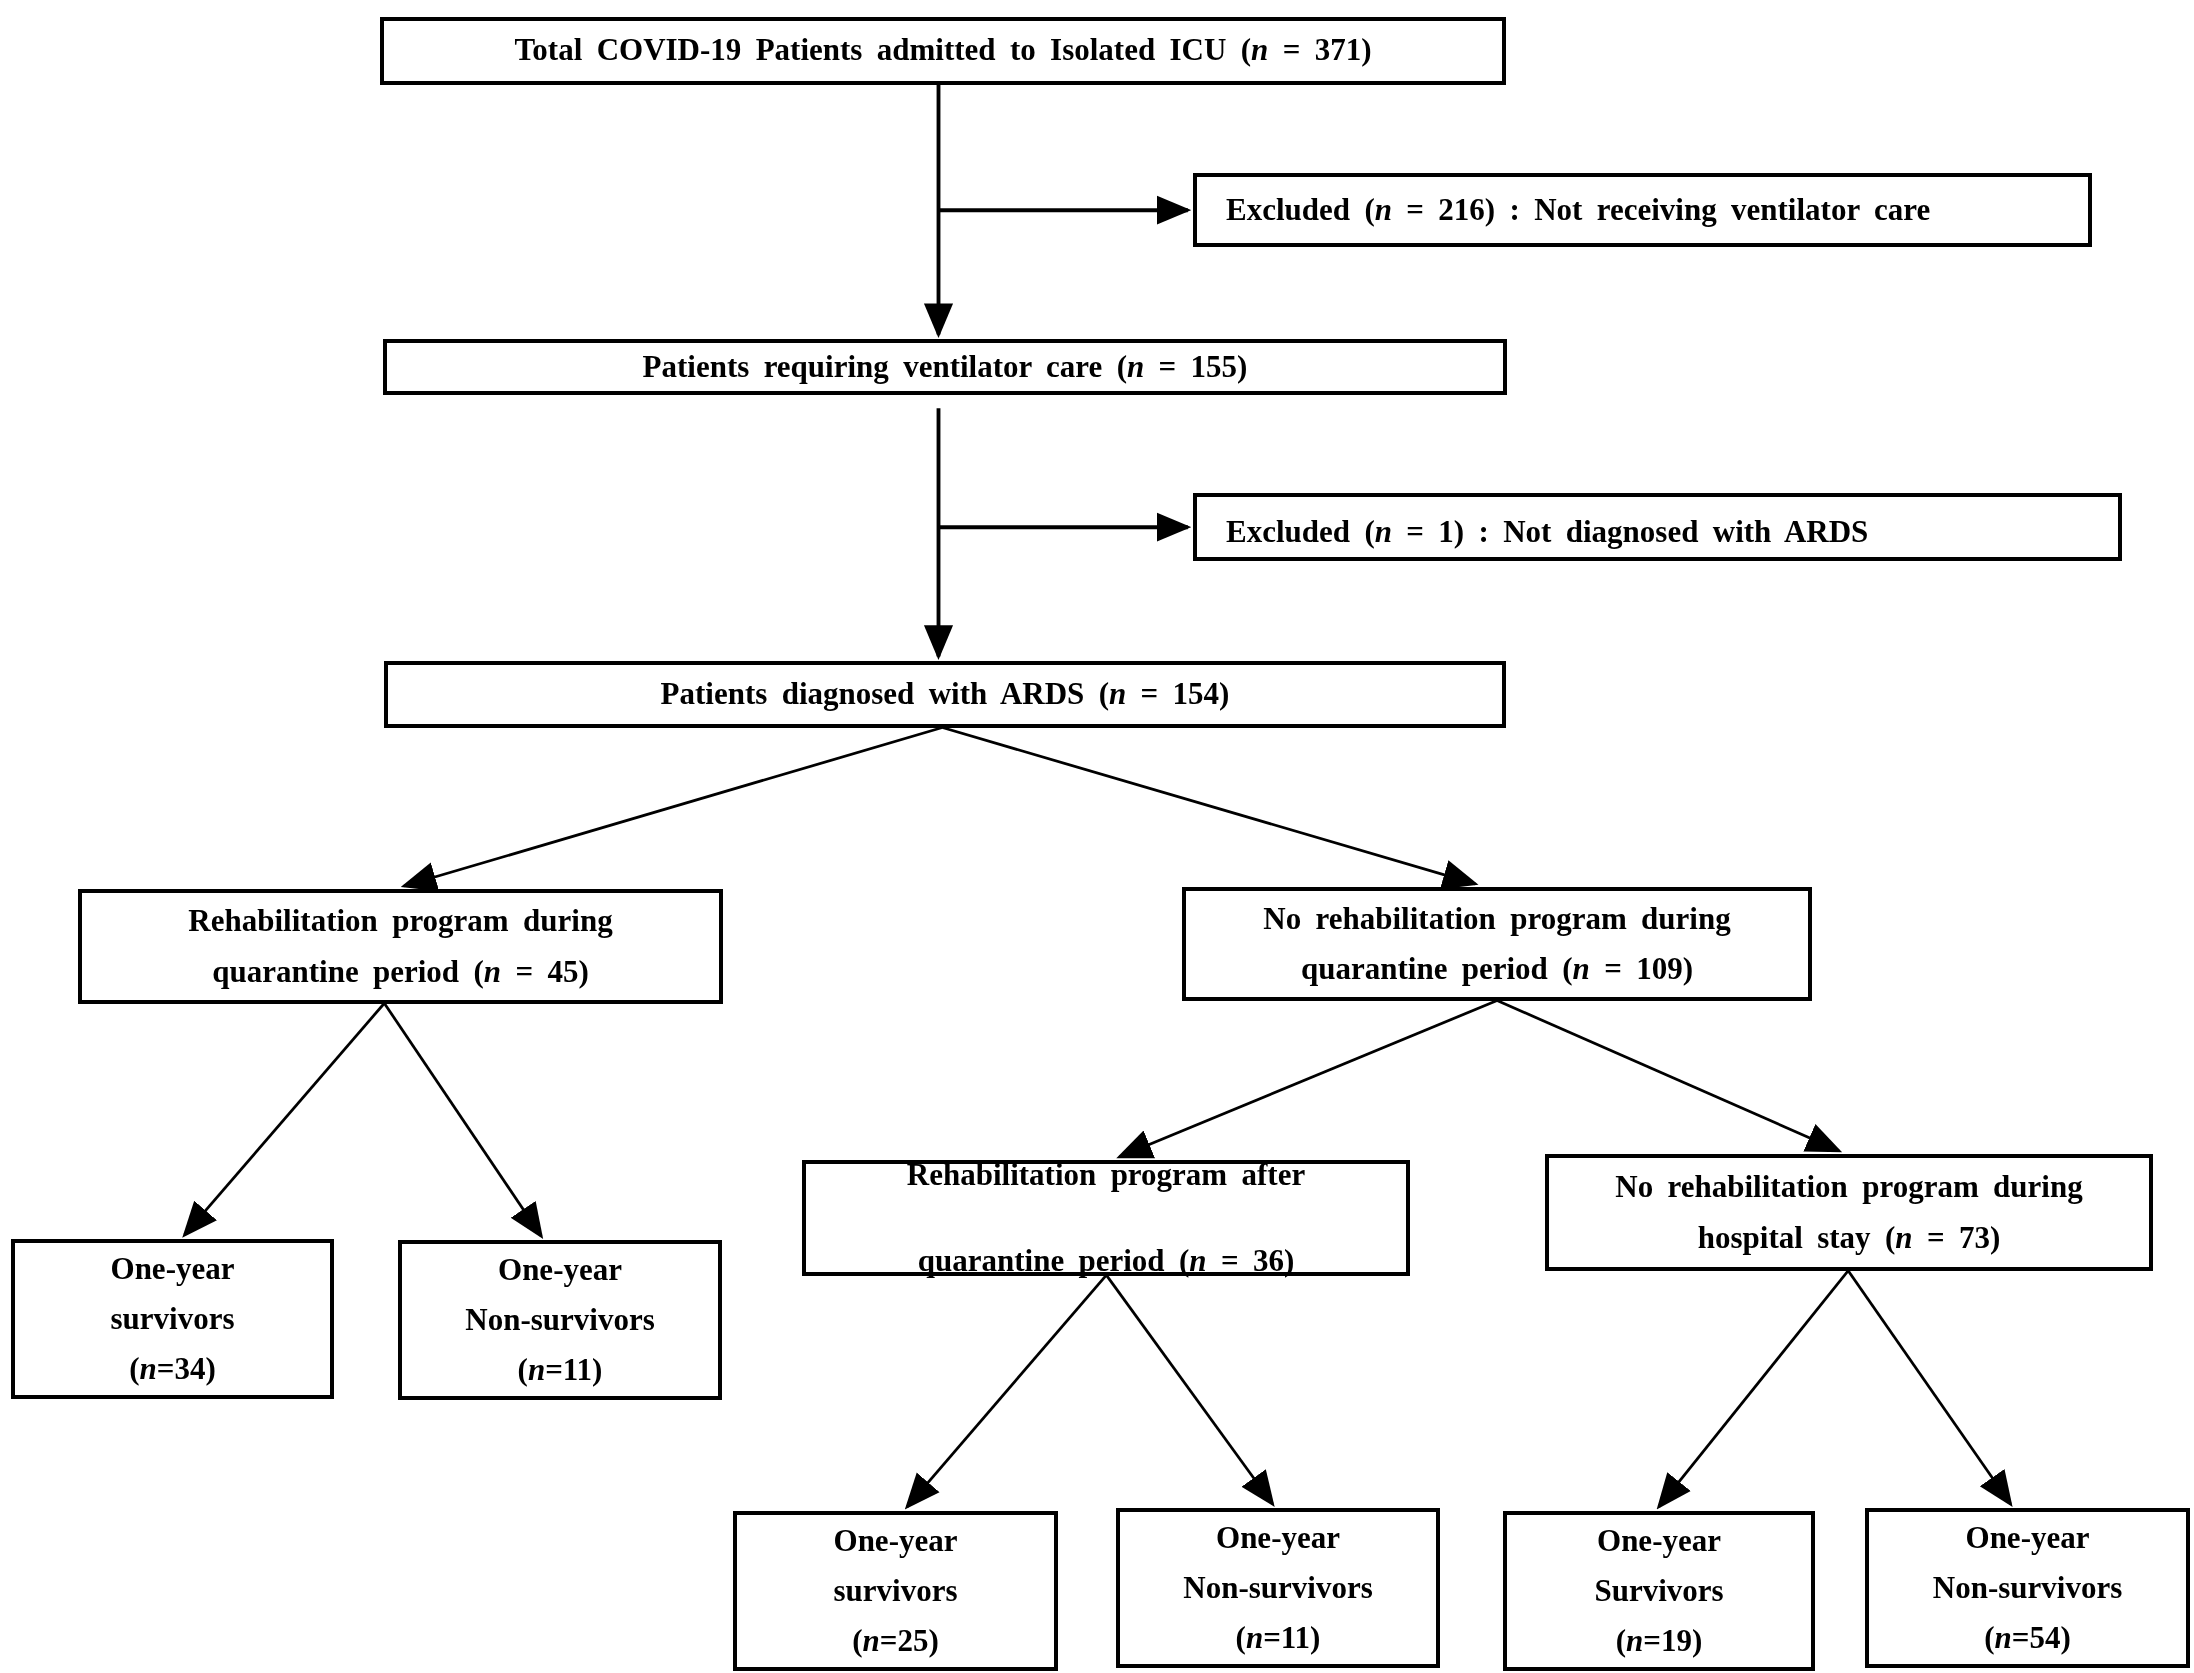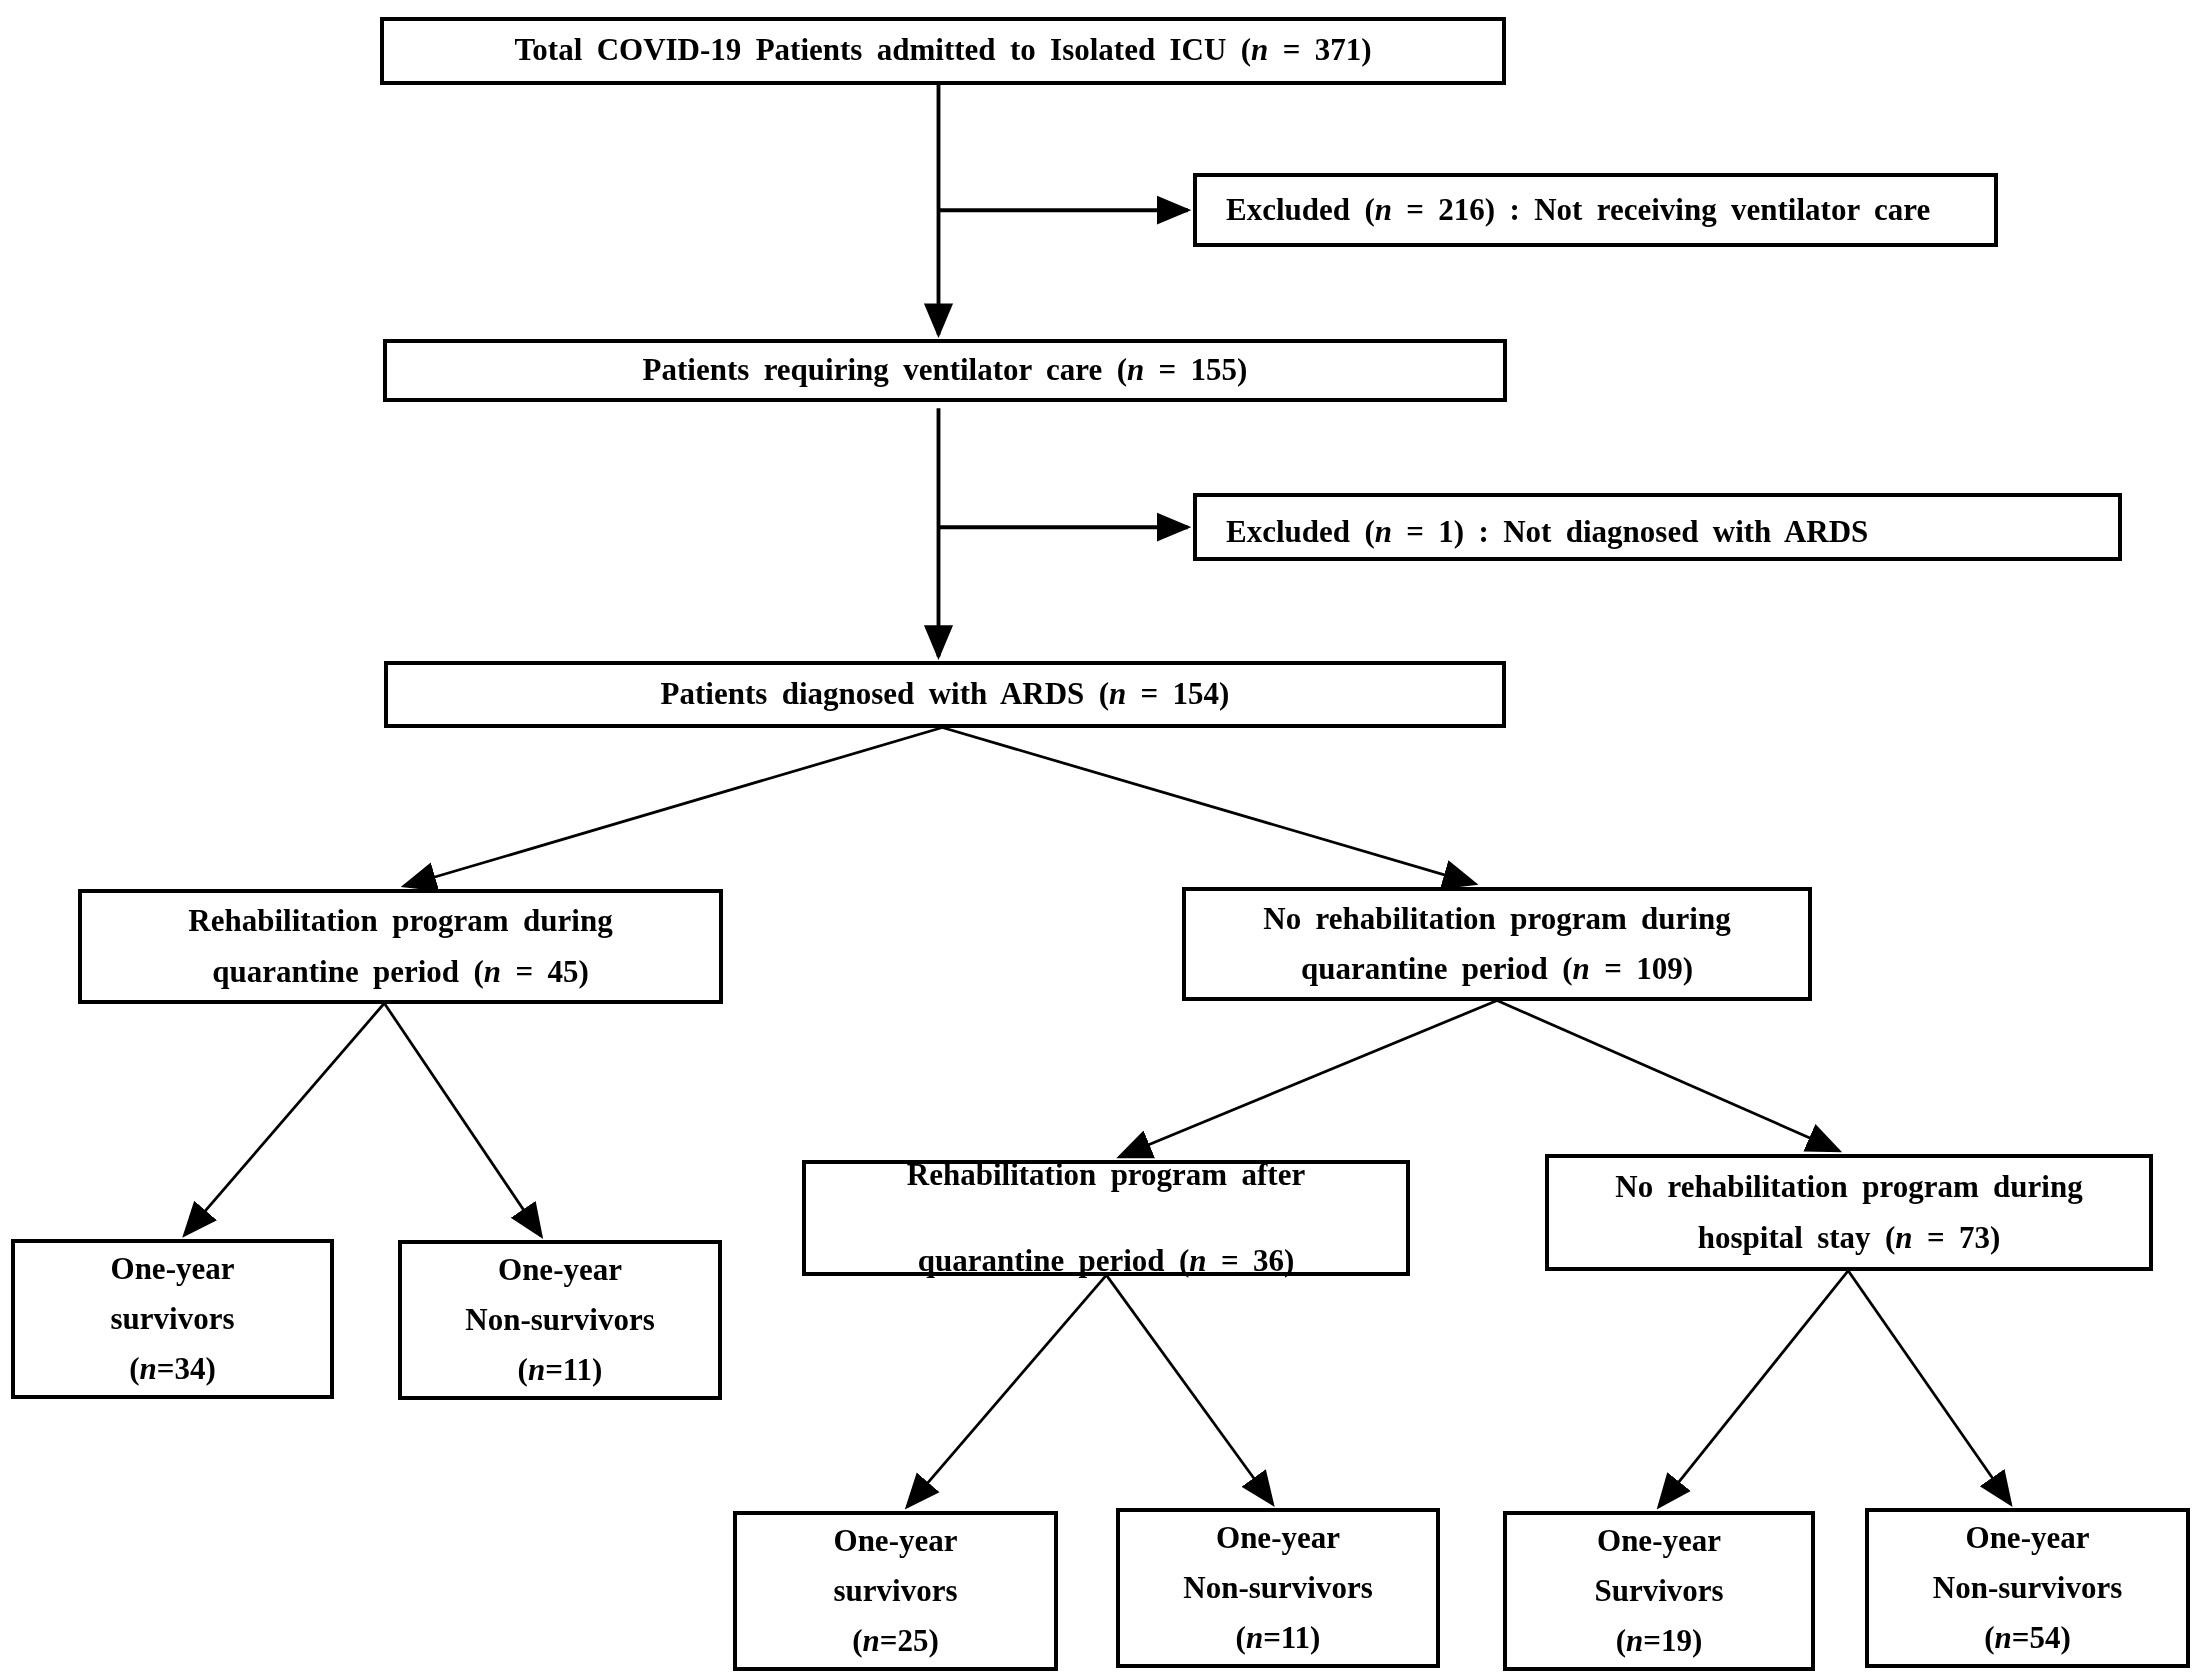--- a/index.html
+++ b/index.html
@@ -42,22 +42,22 @@
   .box .line { white-space: nowrap; }
   .box .it { font-style: italic; }
   .excluded {
     justify-content: center;
     align-items: flex-start;
     text-align: left;
     padding-left: 29px;
   }
   
   #b-total            { left: 380px;  top: 16.5px;   width: 1126px; height: 68px; }
-  #b-excl-vent        { left: 1193px; top: 173px;  width: 805px; height: 74px; }
-  #b-vent             { left: 383px;  top: 339px;  width: 1124px; height: 63px; }
+  #b-excl-vent        { left: 1193px; top: 173px;  width: 899px; height: 74px; }
+  #b-vent             { left: 383px;  top: 339px;  width: 1124px; height: 56px; }
   #b-excl-ards        { left: 1193px; top: 493px;  width: 929px; height: 68px; justify-content: flex-end; }
   #b-ards             { left: 384px;  top: 661px; width: 1122px; height: 67px; }
   #b-rehab-during     { left: 78px;  top: 889px; width: 645px; height: 115px; }
   #b-no-rehab-during  { left: 1182px; top: 887px; width: 630px; height: 114px; }
   #b-during-surv      { left: 11px;   top: 1239px; width: 323px;  height: 160px; }
   #b-during-nonsurv   { left: 398px;  top: 1240px; width: 324px;  height: 160px; }
   #b-rehab-after      { left: 802px; top: 1160px; width: 608px; height: 116px; gap: 36px; }
   #b-no-rehab-hosp    { left: 1545px; top: 1154px; width: 608px; height: 117px; }
   #b-after-surv       { left: 733px; top: 1511px; width: 325px;  height: 160px; }
   #b-after-nonsurv    { left: 1116px; top: 1508px; width: 324px;  height: 160px; }

